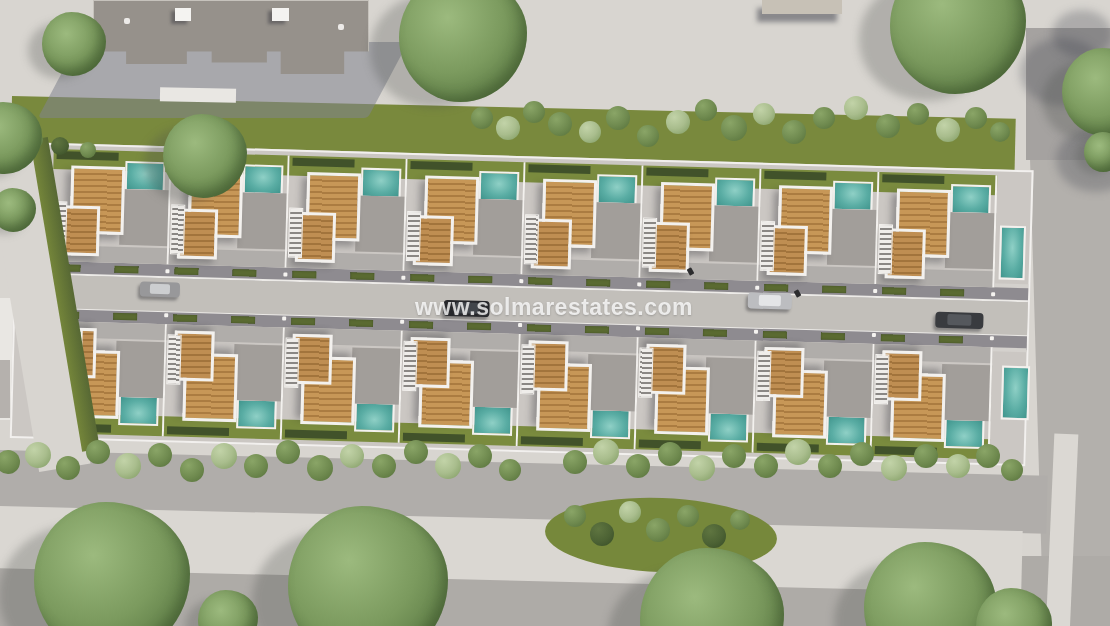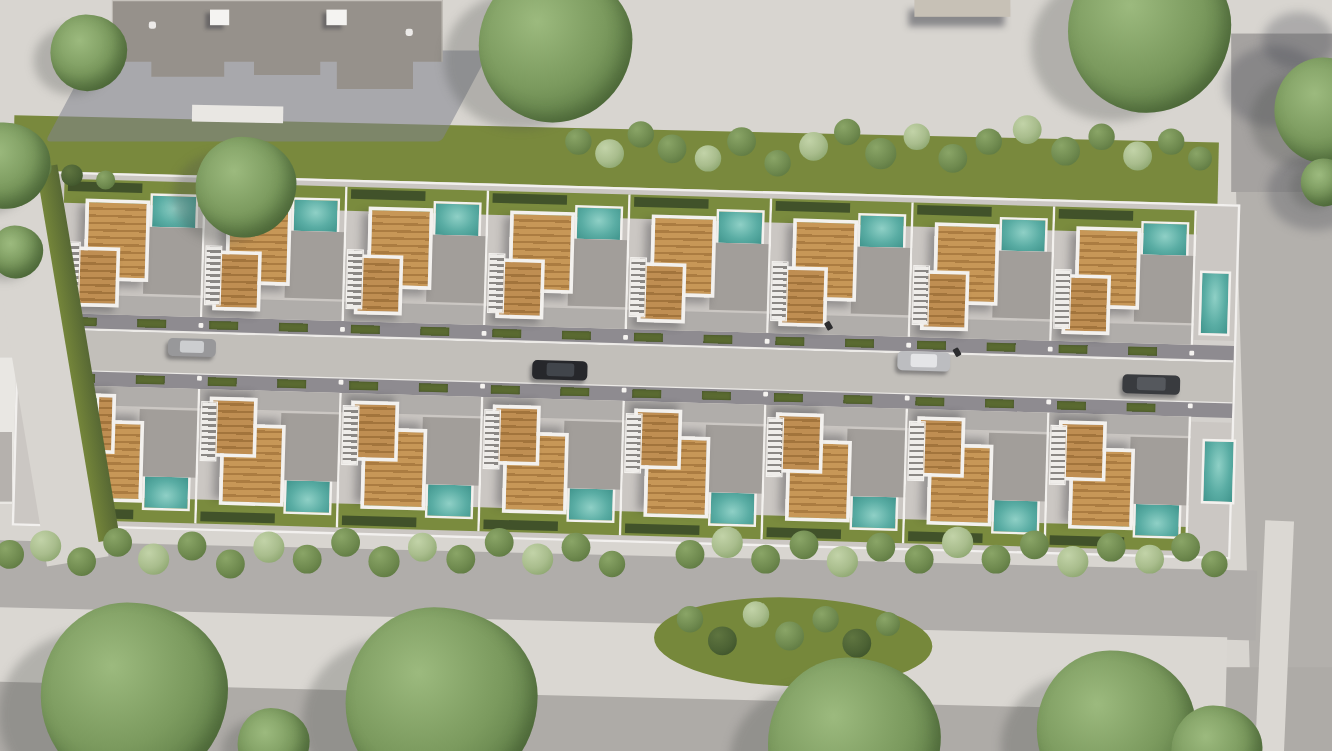--- a/index.html
+++ b/index.html
@@ -372,20 +372,21 @@
         <div class="car-roof" style="background: rgb(228, 229, 231);"></div>
       </div>
       <div class="car" style="left: 920px; top: 142px; width: 48px; height: 16px; background: rgb(57, 59, 63);">
         <div class="car-roof" style="background: rgb(85, 88, 93);"></div>
       </div>
     </div>
 
   <div class="left-mask"></div>
   <div class="left-hedge"></div>
 
+  <div class="watermark">www.solmarestates.com</div>
 <div class="shadow-blob" style="left: 1020px; top: 38.4px; width: 84px; height: 67.2px;"></div>
     <div class="shadow-blob" style="left: 1056px; top: 128px; width: 80px; height: 64px;"></div>
     <div class="shadow-blob" style="left: 1052px; top: 10px; width: 60px; height: 48px;"></div>
     <div class="bush t0" style="left: 471px; top: 107px; width: 22px; height: 22px;"></div>
     <div class="bush t1" style="left: 496px; top: 116px; width: 24px; height: 24px;"></div>
     <div class="bush t0" style="left: 523px; top: 101px; width: 22px; height: 22px;"></div>
     <div class="bush t0" style="left: 548px; top: 112px; width: 24px; height: 24px;"></div>
     <div class="bush t1" style="left: 579px; top: 121px; width: 22px; height: 22px;"></div>
     <div class="bush t0" style="left: 606px; top: 106px; width: 24px; height: 24px;"></div>
     <div class="bush t0" style="left: 637px; top: 125px; width: 22px; height: 22px;"></div>

